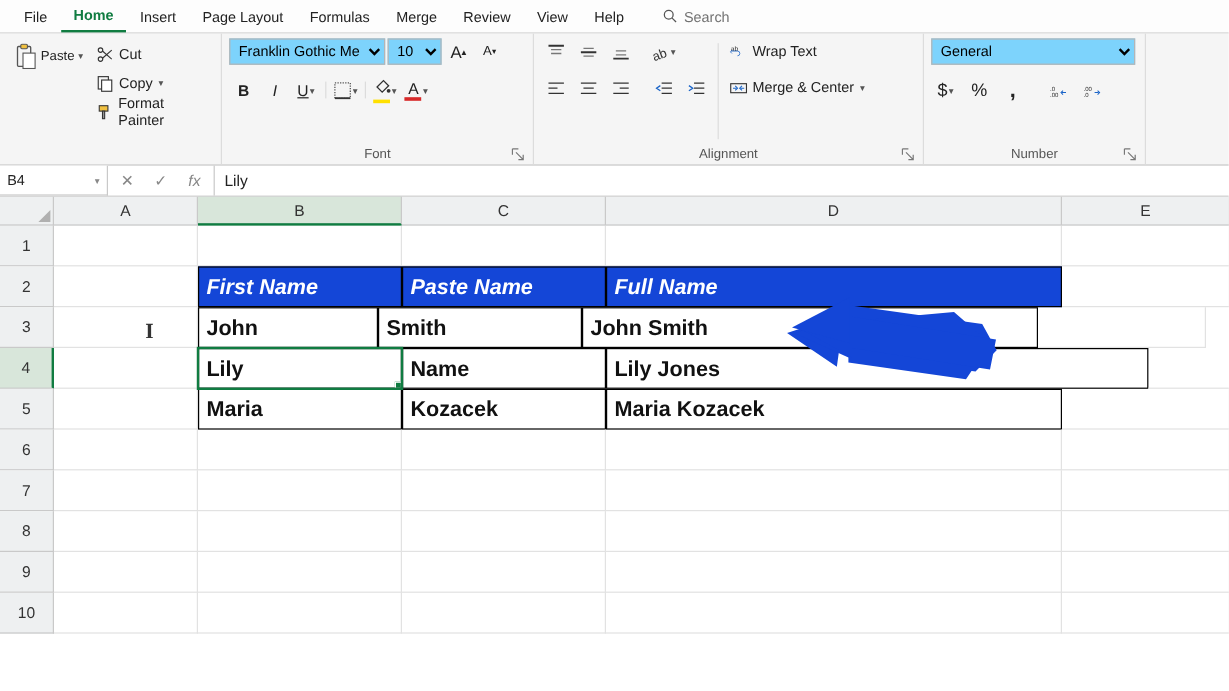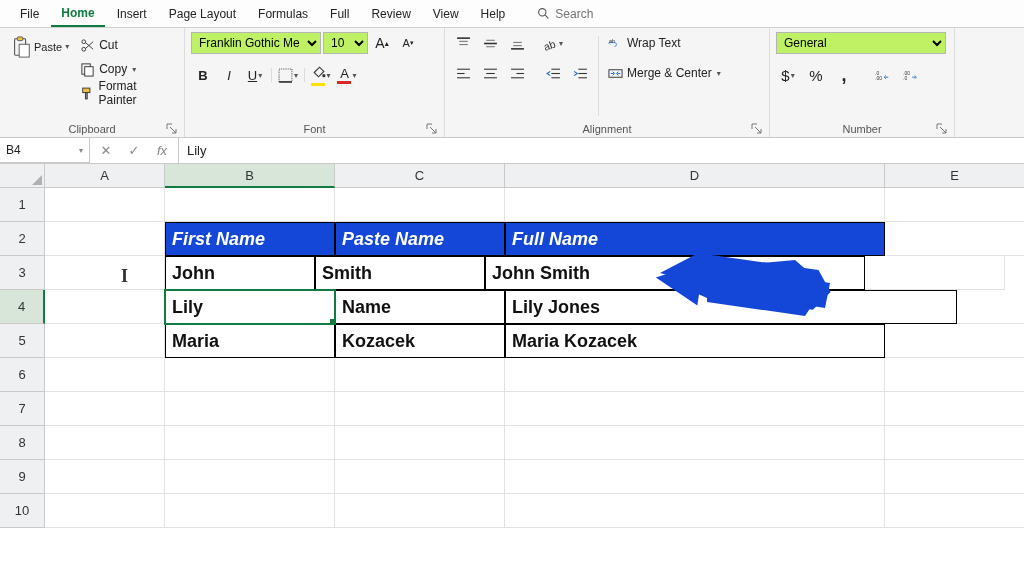--- a/index.html
+++ b/index.html
@@ -19,21 +19,21 @@
   .group-label .dialog-launcher { position: absolute; right: 0; bottom: 2px; width: 12px; height: 12px; }
   .group-body { flex: 1; display: flex; align-items: flex-start; gap: 4px; }
 
   .btn-big { display: flex; flex-direction: row; align-items: center; justify-content: flex-start; padding: 4px 4px; cursor: pointer; text-align: center; line-height: 1.15; gap: 2px; font-size: 11px; }
   .btn-big svg { width: 22px; height: 22px; }
   .btn-row { display: flex; align-items: center; gap: 4px; padding: 1px 3px; cursor: pointer; font-size: 12px; height: 22px; }
   .btn-row svg { width: 15px; height: 15px; }
   .col { display: flex; flex-direction: column; gap: 2px; }
   .sep { width: 1px; background: #dcdcdc; margin: 4px 2px; align-self: stretch; }
 
-  .font-select { font-size: 12px; height: 22px; border: 1px solid #b5b5b5; background: #bef264; padding: 1px 3px; }
+  .font-select { font-size: 12px; height: 22px; border: 1px solid #b5b5b5; background: #7dd3fc; padding: 1px 3px; }
   .icon-btn { width: 24px; height: 22px; display: inline-flex; align-items: center; justify-content: center; cursor: pointer; font-size: 13px; }
   .icon-btn svg { width: 15px; height: 15px; }
   .dd { font-size: 8px; margin-left: 1px; color: #555;}
   .underline-color { display: inline-block; width: 14px; border-bottom: 3px solid; text-align: center; font-size: 13px; }
 
   
   .formula-bar { display: flex; height: 26px; border-bottom: 1px solid #c9c9c9; align-items: stretch; }
   .name-box { width: 90px; border: 1px solid #c9c9c9; border-top: none; border-left: none; display: flex; align-items: center; padding: 0 6px; font-size: 12px; background: #fff; }
   .name-box .dd2 { margin-left: auto; font-size: 8px; color: #888;}
   .fb-mid { display: flex; align-items: center; border-right: 1px solid #c9c9c9; padding: 0 2px; }
@@ -69,21 +69,21 @@
 </style>
 </head>
 <body>
 
 <div class="tabs">
   <div class="tab">File</div>
   <div class="tab active">Home</div>
   <div class="tab">Insert</div>
   <div class="tab">Page Layout</div>
   <div class="tab">Formulas</div>
-  <div class="tab">Full</div>
+  <div class="tab">Merge</div>
   <div class="tab">Review</div>
   <div class="tab">View</div>
   <div class="tab">Help</div>
   <div class="search-tab">
     <svg viewBox="0 0 16 16">
         <circle cx="6.5" cy="6.5" r="4.5" fill="none" stroke="#555" stroke-width="1.3"></circle>
         <line x1="10" y1="10" x2="14" y2="14" stroke="#555" stroke-width="1.3"></line>
       </svg>
     <span>Search</span>
   </div>
@@ -121,26 +121,20 @@
             <span class="dd">▾</span>
         </div>
         <div class="btn-row">
           <svg viewBox="0 0 16 16">
               <rect x="3" y="2" width="8" height="5" fill="#f0c040" stroke="#333"></rect>
               <rect x="6" y="7" width="2" height="7" fill="#999" stroke="#333"></rect>
             </svg>
           <span>Format Painter</span>
         </div>
       </div>
-    </div>
-    <div class="group-label">
-      <span>Clipboard</span>
-      <svg class="dialog-launcher" viewBox="0 0 12 12">
-          <path d="M1 1 h5 M1 1 v5 M4 4 l6 6 M10 6 v4 h-4" fill="none" stroke="#777" stroke-width="1"></path>
-        </svg>
     </div>
   </div>
 
   <div class="group" style="width:260px">
     <div class="group-body col">
       <div style="display:flex;gap:2px;align-items:center">
         <select class="font-select" style="width:130px"><option>Franklin Gothic Me</option></select>
         <select class="font-select" style="width:45px"><option>10</option></select>
         <span class="icon-btn" style="font-size:14px">A<sup style="font-size:8px">▴</sup></span>
         <span class="icon-btn" style="font-size:11px">A<sup style="font-size:7px">▾</sup></span>

